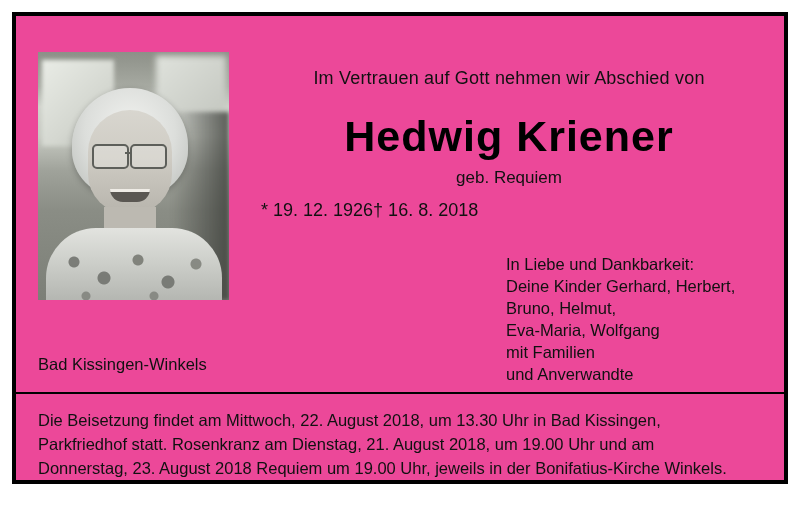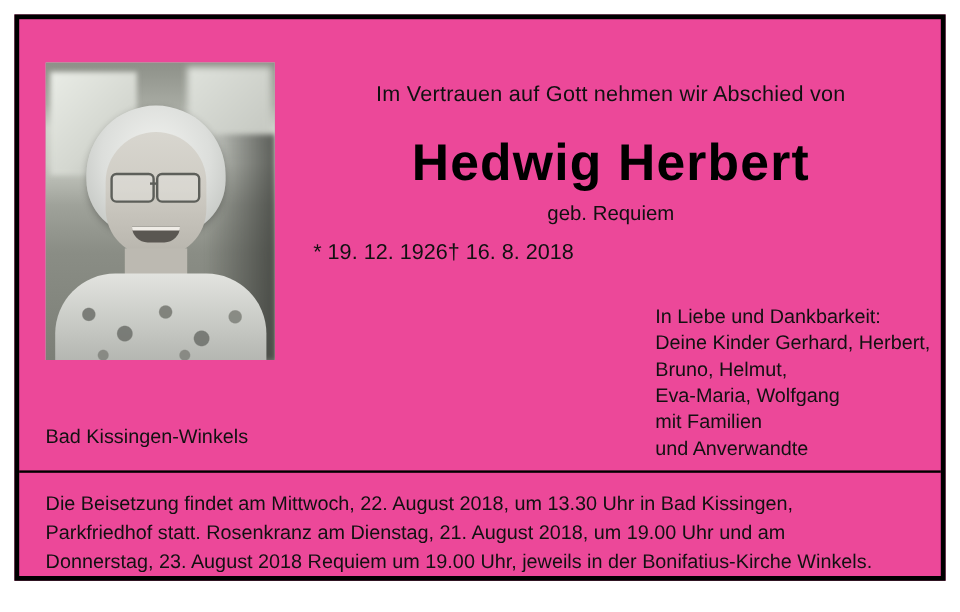--- a/index.html
+++ b/index.html
@@ -260,21 +260,20 @@
     position: absolute;
     left: 490px;
     top: 237px;
     width: 285px;
     font-size: 16.5px;
     line-height: 22px;
     color: #111111;
   }
   .dedication div {
     white-space: nowrap;
-    margin-left: 40px;
   }
 
   .place {
     position: absolute;
     left: 22px;
     top: 339px;
     font-size: 16.5px;
     color: #111111;
   }
 
@@ -323,21 +322,21 @@
             <div class="ph-bridge"></div>
             <div class="ph-mouth"></div>
             <div class="ph-neck"></div>
             <div class="ph-body"></div>
             <div class="ph-pattern"></div>
           </div>
         </div>
 
         <div class="lead">Im Vertrauen auf Gott nehmen wir Abschied von</div>
 
-        <div class="name">Hedwig Herbert</div>
+        <div class="name">Hedwig Kriener</div>
 
         <div class="maiden">geb. Requiem</div>
 
         <div class="dates">
           <span class="date-cell">* 19. 12. 1926</span>
           <span class="date-cell">† 16. 8. 2018</span>
         </div>
 
         <div class="dedication">
           <div>In Liebe und Dankbarkeit:</div>

